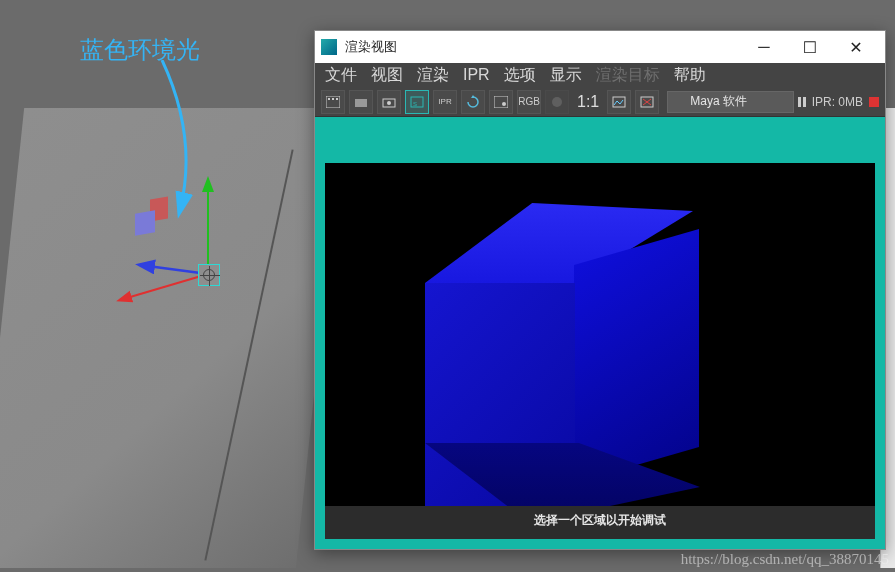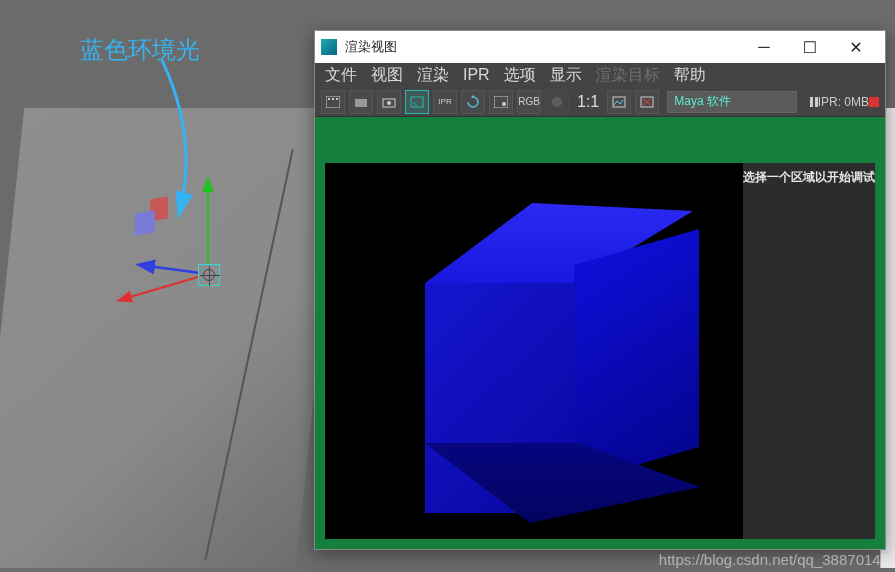--- a/index.html
+++ b/index.html
@@ -128,35 +128,35 @@
     display:flex;align-items:center;justify-content:center;
     color:#ccc;font-size:9px;
   }
   .tbtn.sel{ border:1px solid #2ab8b4; background:#3e5a59;}
   .ratio { color:#ddd; font-size:16px; padding:0 4px;}
   .renderer-select {
     flex:1; max-width:130px;
     height:22px;
     background:#5a5a5a;
     border:1px solid #666;
-    color:#5eead4;
+    color:#e5e5e5;
     font-size:12px;
-    display:flex; align-items:center; padding:0 6px;
+    display:flex; align-items:center; padding:0 22px;
     margin-left:4px;
   }
-  .ipr-status { color:#ccc; font-size:12px; margin-left:auto; display:flex; align-items:center; }
+  .ipr-status { color:#ccc; font-size:12px; margin-left:auto; display:flex; align-items:center; gap:6px;}
   .ipr-status .pause{display:inline-flex;gap:2px;}
   .ipr-status .pause span{width:3px;height:10px;background:#ccc;}
   .ipr-status .red-sq{width:10px;height:10px;background:#d33;}
 
   .canvas-wrap {
     flex:1;
-    background:#15803d;
-    display:flex;
-    flex-direction:row;
+    background:#14b8a6;
+    display:flex;
+    flex-direction:column;
     padding:46px 10px 10px 10px;
   }
   .render-canvas {
     flex:1;
     background:#000;
     position:relative;
     overflow:hidden;
   }
   
   .cube-face-front{
@@ -191,21 +191,21 @@
     padding:6px 0 10px 0;
     font-weight:bold;
   }
 
   .watermark{
     position:absolute;
     right:6px;
     bottom:4px;
     color:rgba(240,240,240,0.55);
     font-size:15px;
-    font-family:Liberation Sans, sans-serif;
+    font-family:Liberation Serif, serif;
   }
 
   .side-scroll{
     position:absolute;
     right:0; top:108px;
     width:15px; height:460px;
     background:#e9e9e9;
     border-left:1px solid #bcbcbc;
   }
 </style>

